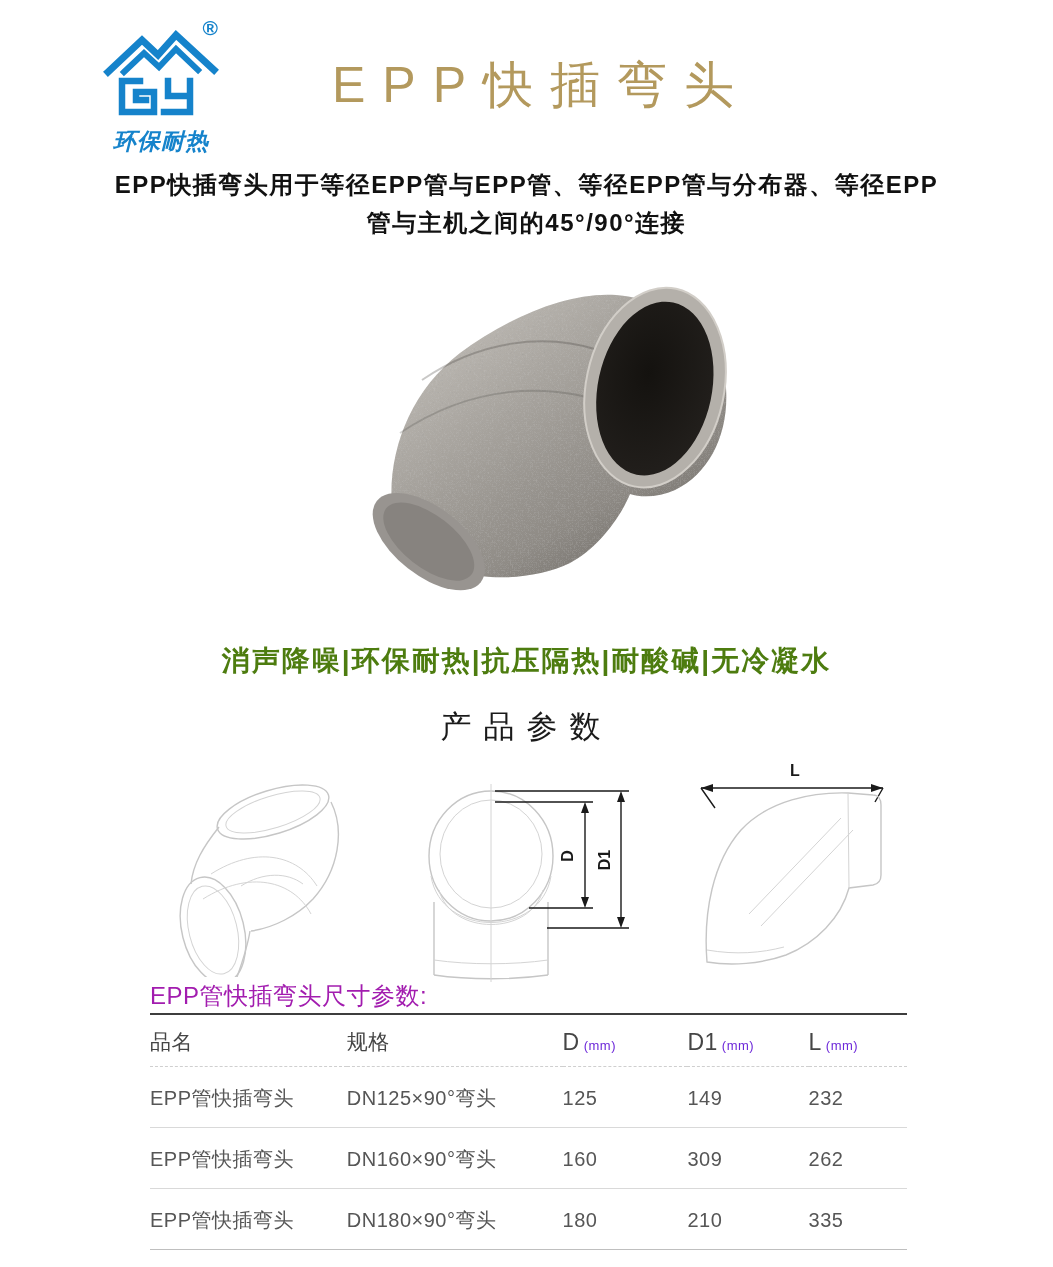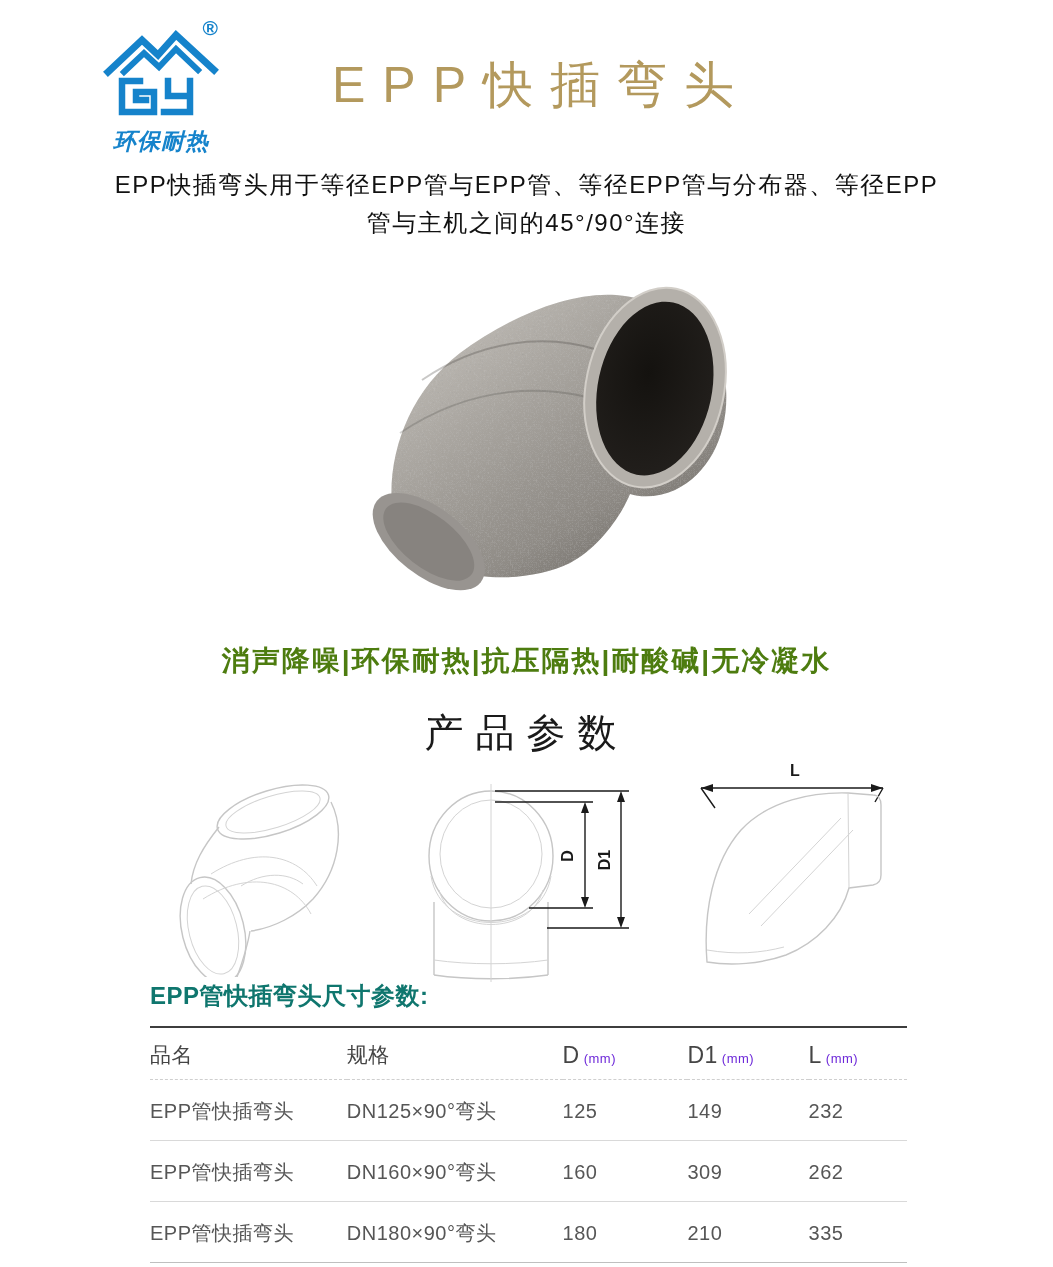--- a/index.html
+++ b/index.html
@@ -8,36 +8,36 @@
 
   
   .logo { position:absolute; left:86px; top:26px; width:150px; text-align:center; }
   .logo .reg { position:absolute; right:18px; top:-10px; font-size:21px; font-weight:bold; color:#1583cb; }
   .brand-name { margin-top:4px; font-family:"DejaVu Serif","Liberation Serif",serif; font-style:italic; font-weight:bold; font-size:23px; color:#1583cb; letter-spacing:1px; white-space:nowrap; }
 
   .page-title { position:absolute; left:0; top:52px; width:100%; text-align:center; padding-left:30px;
     font-size:50px; font-weight:500; color:#b3995d; letter-spacing:17px; white-space:nowrap; }
 
   .intro { position:absolute; left:0; top:166px; width:100%; text-align:center;
-    font-size:24px; font-weight:400; color:#111; line-height:38px; letter-spacing:1.5px; }
+    font-size:24px; font-weight:700; color:#111; line-height:38px; letter-spacing:1.5px; }
 
   .photo { position:absolute; left:330px; top:258px; width:420px; height:360px; }
 
   .features { position:absolute; left:0; top:642px; width:100%; text-align:center;
     font-size:28px; font-weight:700; color:#4d7c0f; letter-spacing:2px; }
 
   .section-title { position:absolute; left:0; top:706px; width:100%; text-align:center;
-    font-size:39px; font-weight:400; color:#1a1a1a; letter-spacing:12px; }
+    font-size:31px; font-weight:400; color:#1a1a1a; letter-spacing:12px; }
 
   .drawings { position:absolute; left:0; top:762px; width:100%; display:flex; justify-content:center; align-items:flex-start; gap:34px; }
   .drawings svg { display:block; }
 
   
   .spec { position:absolute; left:150px; top:980px; width:757px; }
-  .spec h3 { font-size:24px; font-weight:700; color:#0f766e; letter-spacing:0.5px; margin-bottom:14px; }
+  .spec h3 { font-size:24px; font-weight:400; color:#a21caf; letter-spacing:0.5px; margin-bottom:1px; }
   table { width:100%; border-collapse:collapse; table-layout:fixed; }
   thead tr { border-top:2px solid #3d3d3d; border-bottom:1px dashed #cfcfcf; }
   tbody tr { border-bottom:1px solid #d9d9d9; }
   tbody tr:last-child { border-bottom:1px solid #bfbfbf; }
   th { text-align:left; font-weight:400; color:#454545; font-size:21px; padding:13px 0 10px; letter-spacing:0.5px;margin-top:18px; }
   th .dim { font-size:23px; }
   th .unit { font-size:13px; color:#6d28d9; margin-left:4px; }
   td { font-size:20px; color:#565656; padding:18px 0 15px; letter-spacing:0.5px; }
   .c-name { width:26%; } .c-spec { width:28.5%; } .c-d { width:16.5%; } .c-d1 { width:16%; } .c-l { width:13%; }
 

